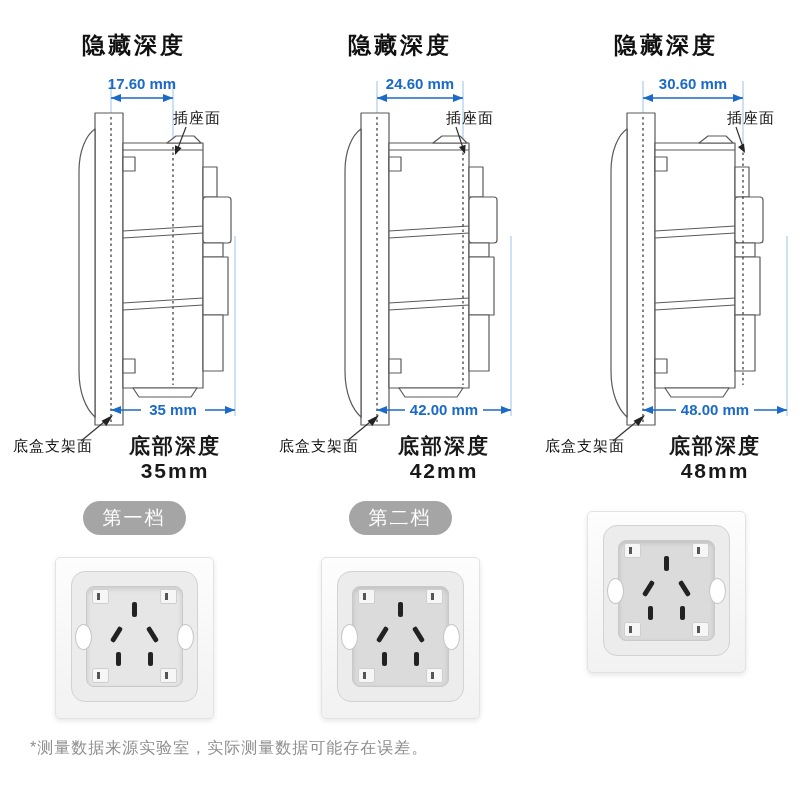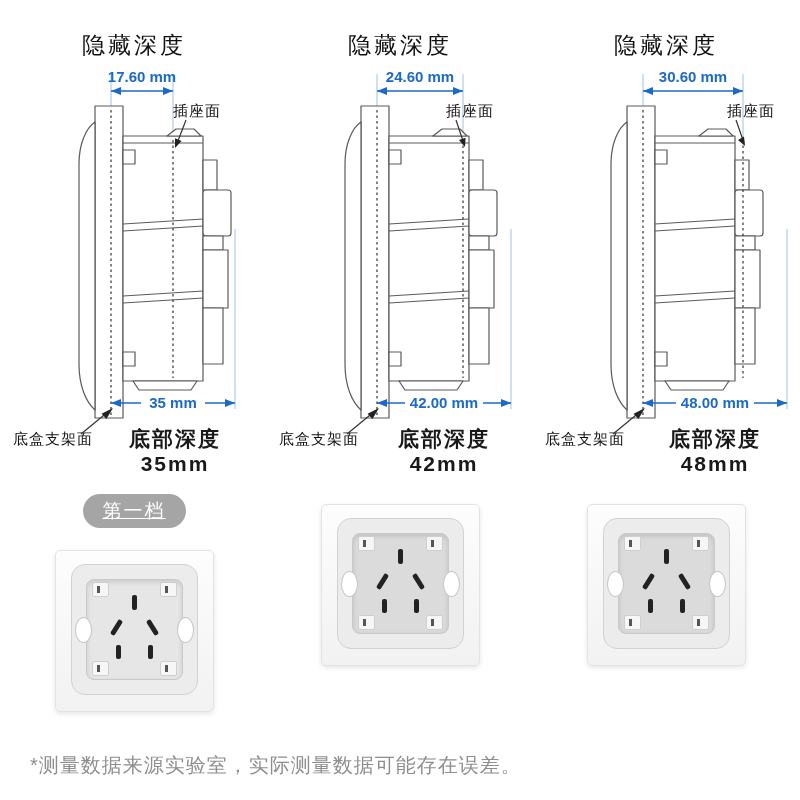--- a/index.html
+++ b/index.html
@@ -1,49 +1,49 @@
 <!DOCTYPE html>
 <html><head>
 <meta charset="utf-8">
 <style>
   html,body{margin:0;padding:0;}
   body{width:800px;height:800px;background:#ffffff;font-family:"Liberation Sans","DejaVu Sans",sans-serif;overflow:hidden;}
   .columns{display:flex;padding:26px 1px 0;}
   .column{width:266px;display:flex;flex-direction:column;align-items:center;}
-  .col-title{margin:4px 0 1px;font-size:23px;color:#111;font-weight:400;letter-spacing:3px;text-align:right;}
+  .col-title{margin:4px 0 8px;font-size:23px;color:#111;font-weight:700;letter-spacing:3px;text-align:right;}
   svg.diagram{display:block;margin-top:2px;}
   .ext{stroke:#9cc3e8;stroke-width:1;}
   .draw rect,.draw path,.draw polygon{fill:#ffffff;stroke:#5a5a5a;stroke-width:1.2;stroke-linejoin:round;}
   .draw line{stroke:#5a5a5a;stroke-width:1;}
   .dash{stroke:#333333;stroke-width:1.2;stroke-dasharray:2.5 3;fill:none;}
   .dim line{stroke:#1b6ac9;stroke-width:1.5;}
   .dim polygon{fill:#1b6ac9;stroke:none;}
   .dimtxt{fill:#1b6ac9;font-size:15px;font-weight:600;}
   .lbl{fill:#111111;font-size:15px;letter-spacing:1px;}
   .call line{stroke:#333333;stroke-width:1.2;}
   .call polygon{fill:#222222;stroke:none;}
   .big{fill:#191919;font-size:21px;font-weight:600;letter-spacing:2px;}
-  .badge{margin-top:12px;background:#a5a5a5;color:#ffffff;font-size:19px;line-height:1;padding:7px 20px 8px;border-radius:17px;letter-spacing:2px;text-decoration:underline;}
+  .badge{margin-top:12px;background:#a5a5a5;color:#ffffff;font-size:19px;line-height:1;padding:7px 20px 8px;border-radius:17px;letter-spacing:2px;}
   .photo{margin-top:22px;position:relative;width:157px;height:160px;background:linear-gradient(180deg,#fdfdfd,#f2f2f2);border:1px solid #e3e3e3;border-radius:5px;box-shadow:0 2px 5px rgba(0,0,0,.10);}
   .bracket{position:absolute;left:15px;right:15px;top:13px;bottom:16px;background:#ececec;border:1px solid #d2d2d2;border-radius:14px;}
   .recess{position:absolute;left:30px;right:30px;top:28px;bottom:31px;background:#e6e6e6;border:1px solid #c9c9c9;border-radius:8px;box-shadow:inset 0 2px 5px rgba(0,0,0,.13);}
   .column:nth-child(2) .recess,.column:nth-child(3) .recess{background:#dbdbdb;}
   .hole{position:absolute;width:15px;height:24px;background:#ffffff;border:1px solid #c5c5c5;border-radius:50%;top:66px;}
   .hole.left{left:19px;} .hole.right{right:19px;}
   .clip{position:absolute;width:15px;height:13px;background:#f6f6f6;border:1px solid #cfcfcf;border-radius:2px;}
   .clip::after{content:"";position:absolute;left:4px;top:3px;width:3px;height:7px;background:#555;}
   .clip.tl{left:36px;top:31px;} .clip.tr{right:36px;top:31px;}
   .clip.bl{left:36px;bottom:35px;} .clip.br{right:36px;bottom:35px;}
   .slot{position:absolute;background:#222222;border-radius:2px;}
   .s-top{width:5px;height:15px;left:76px;top:44px;}
   .s-ml{width:5px;height:17px;left:58px;top:68px;transform:rotate(32deg);}
   .s-mr{width:5px;height:17px;left:94px;top:68px;transform:rotate(-32deg);}
   .s-bl{width:5px;height:14px;left:60px;top:94px;}
   .s-br{width:5px;height:14px;left:92px;top:94px;}
-  .footnote{margin:40px 0 0 30px;font-size:20px;color:#8e8e8e;letter-spacing:1px;}
+  .footnote{margin:19px 0 0 30px;font-size:16px;color:#8e8e8e;letter-spacing:1px;}
 </style>
 </head>
 <body>
 
 <div class="columns">
 
   <section class="column">
     <h3 class="col-title">隐藏深度</h3>
     <svg class="diagram" width="250" height="418" viewBox="-40 0 250 418">
       <g>
@@ -164,20 +164,21 @@
         <polygon points="150,83 144,76 150.6,73.8"></polygon>
       </g>
       <text class="lbl" x="-36" y="380">底盒支架面</text>
       <g class="call">
         <line x1="32" y1="370" x2="60" y2="347"></line>
         <polygon points="64,344 57.4,355 52.6,349.8"></polygon>
       </g>
       <text class="big" x="129" y="382" text-anchor="middle">底部深度</text>
       <text class="big" x="129" y="407" text-anchor="middle">42mm</text>
     </svg>
+    <div class="badge">第二档</div>
     <div class="photo">
       <div class="bracket"></div>
       <div class="recess"></div>
       <div class="hole left"></div>
       <div class="hole right"></div>
       <div class="clip tl"></div>
       <div class="clip tr"></div>
       <div class="clip bl"></div>
       <div class="clip br"></div>
       <div class="slot s-top"></div>

